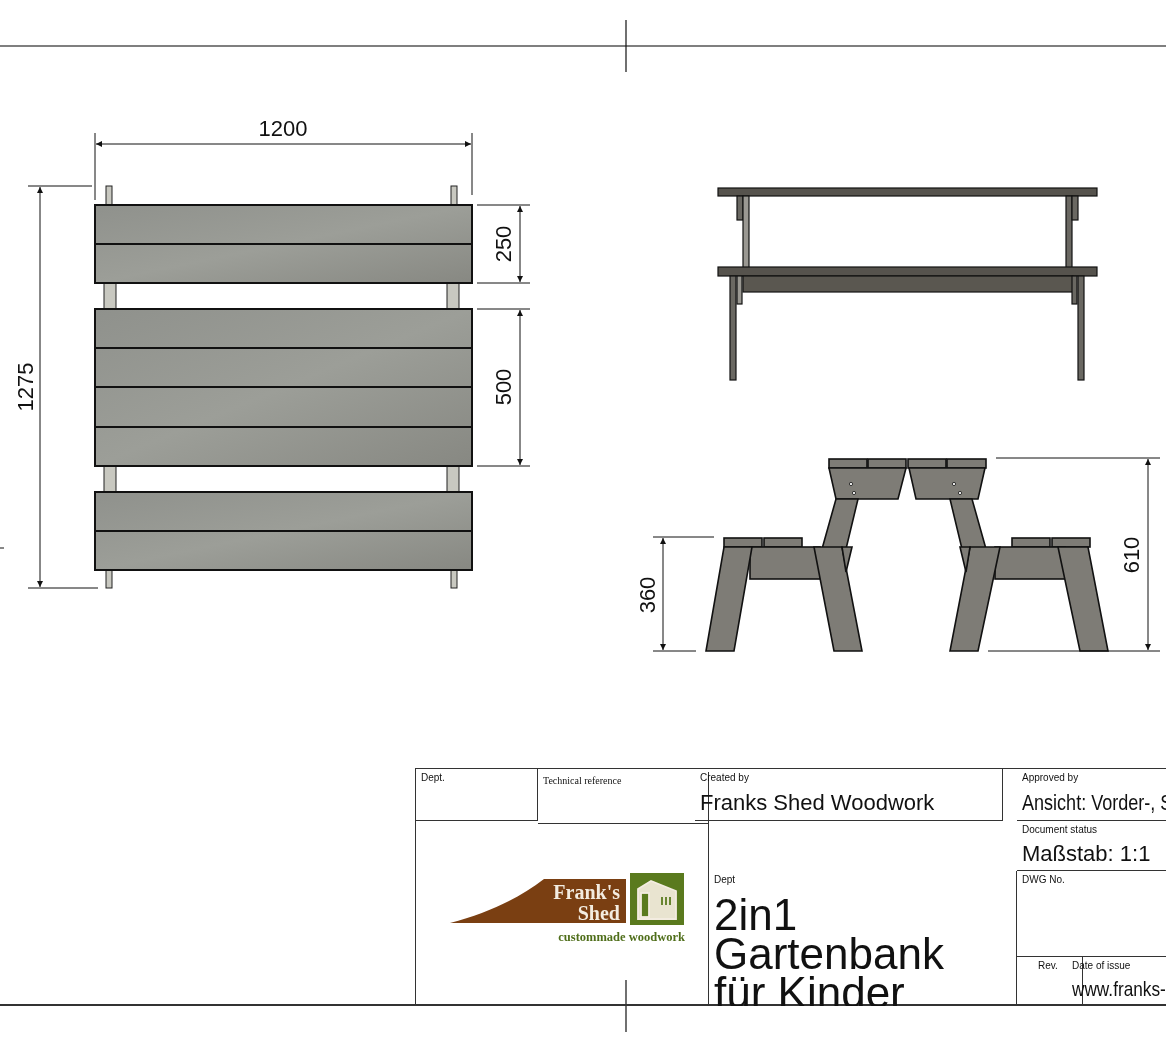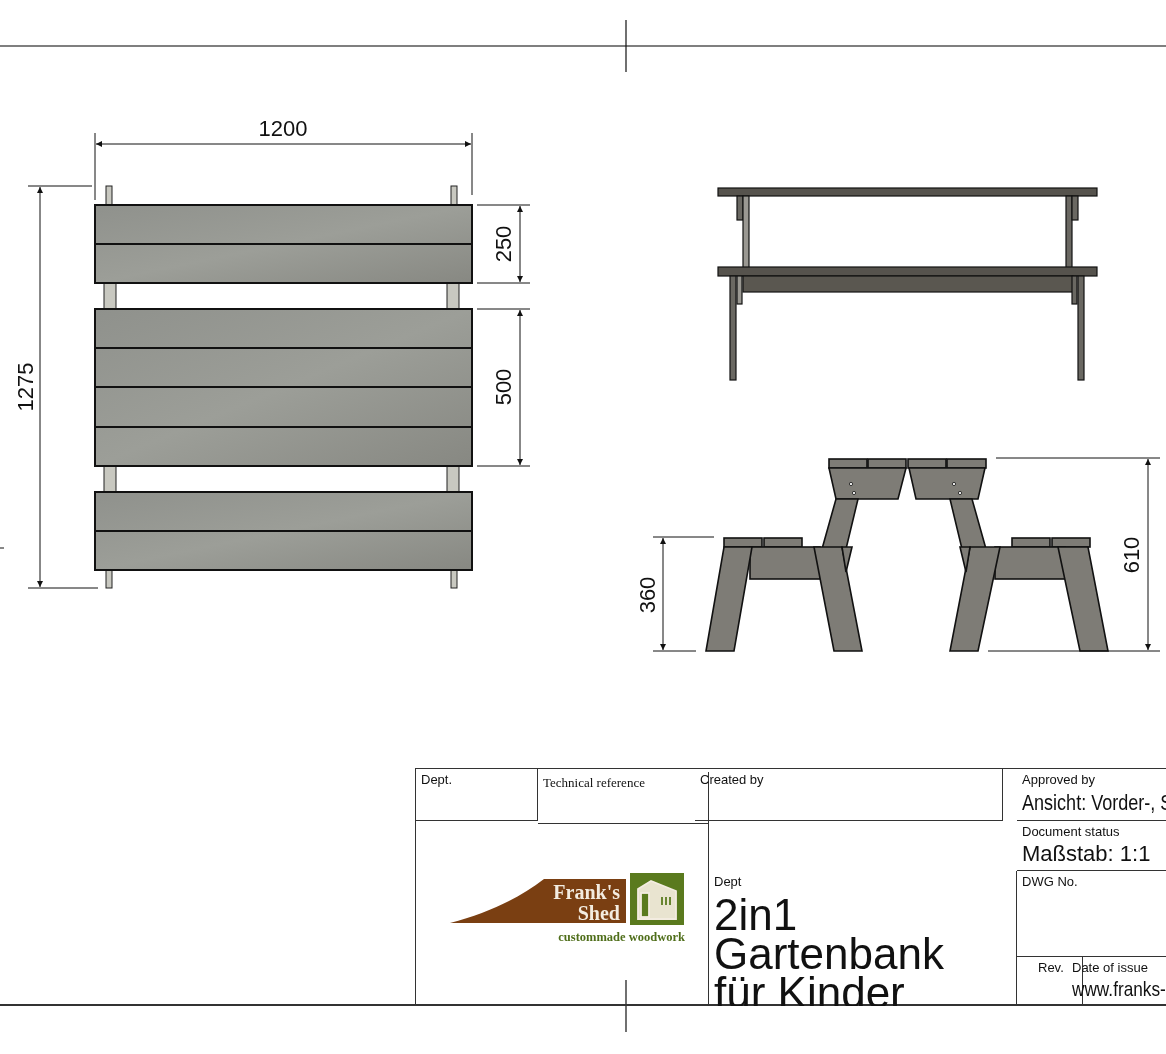--- a/index.html
+++ b/index.html
@@ -1,20 +1,20 @@
 <!DOCTYPE html>
 <html><head>
 <meta charset="utf-8">
 <style>
   html, body { margin:0; padding:0; background:#ffffff; }
   body { width:1166px; height:1054px; position:relative; overflow:hidden; font-family:"Liberation Sans", sans-serif; }
   #drawing { position:absolute; left:0; top:0; }
   .tb { position:absolute; left:415px; top:768px; width:760px; height:238px; border:1px solid #333; border-bottom:2px solid #333; box-sizing:border-box; }
   .cell { position:absolute; border-right:1px solid #333; border-bottom:1px solid #333; box-sizing:border-box; overflow:hidden; white-space:nowrap; }
-  .lbl { position:absolute; left:5px; top:3px; font-size:13px; color:#111; }
+  .lbl { position:absolute; left:5px; top:3px; font-size:10px; color:#111; }
   .val { position:absolute; left:5px; font-size:22px; color:#111; }
   .val.narrow { font-family:"Liberation Sans Narrow","Liberation Sans", sans-serif; transform:scaleX(0.82); transform-origin:left; }
   .title-val { position:absolute; left:5px; top:24px; font-size:44px; line-height:39px; color:#111; white-space:normal; }
   .logo { position:absolute; left:32px; top:48px; width:240px; height:80px; }
 </style>
 </head>
 <body>
 
 <svg id="drawing" width="1166" height="1054" viewBox="0 0 1166 1054">
   <defs>
@@ -143,20 +143,21 @@
 
 <div class="tb">
   <div class="cell" style="left:0;top:0;width:122px;height:52px;">
     <span class="lbl">Dept.</span>
   </div>
   <div class="cell" style="left:122px;top:3px;width:171px;height:52px;font-family:Liberation Serif, serif;">
     <span class="lbl">Technical reference</span>
   </div>
   <div class="cell" style="left:279px;top:0;width:308px;height:52px;">
     <span class="lbl">Created by</span>
+    <span class="val" style="top:21px;">Franks Shed Woodwork</span>
   </div>
   <div class="cell" style="left:601px;top:0;width:160px;height:52px;border-right:none;">
     <span class="lbl">Approved by</span>
     <span class="val narrow" style="top:21px;">Ansicht: Vorder-, Se</span>
   </div>
 
   <div class="cell" style="left:0;top:52px;width:293px;height:185px;border-bottom:none;">
     <svg class="logo" viewBox="0 0 240 80">
       <path d="M2,54 C40,44 70,30 96,10 L178,10 L178,54 Z" fill="#7a3f12"></path>
       <text x="172" y="30" text-anchor="end" font-family="Liberation Serif, serif" font-weight="bold" font-size="20" fill="#f3ece0">Frank's</text>

